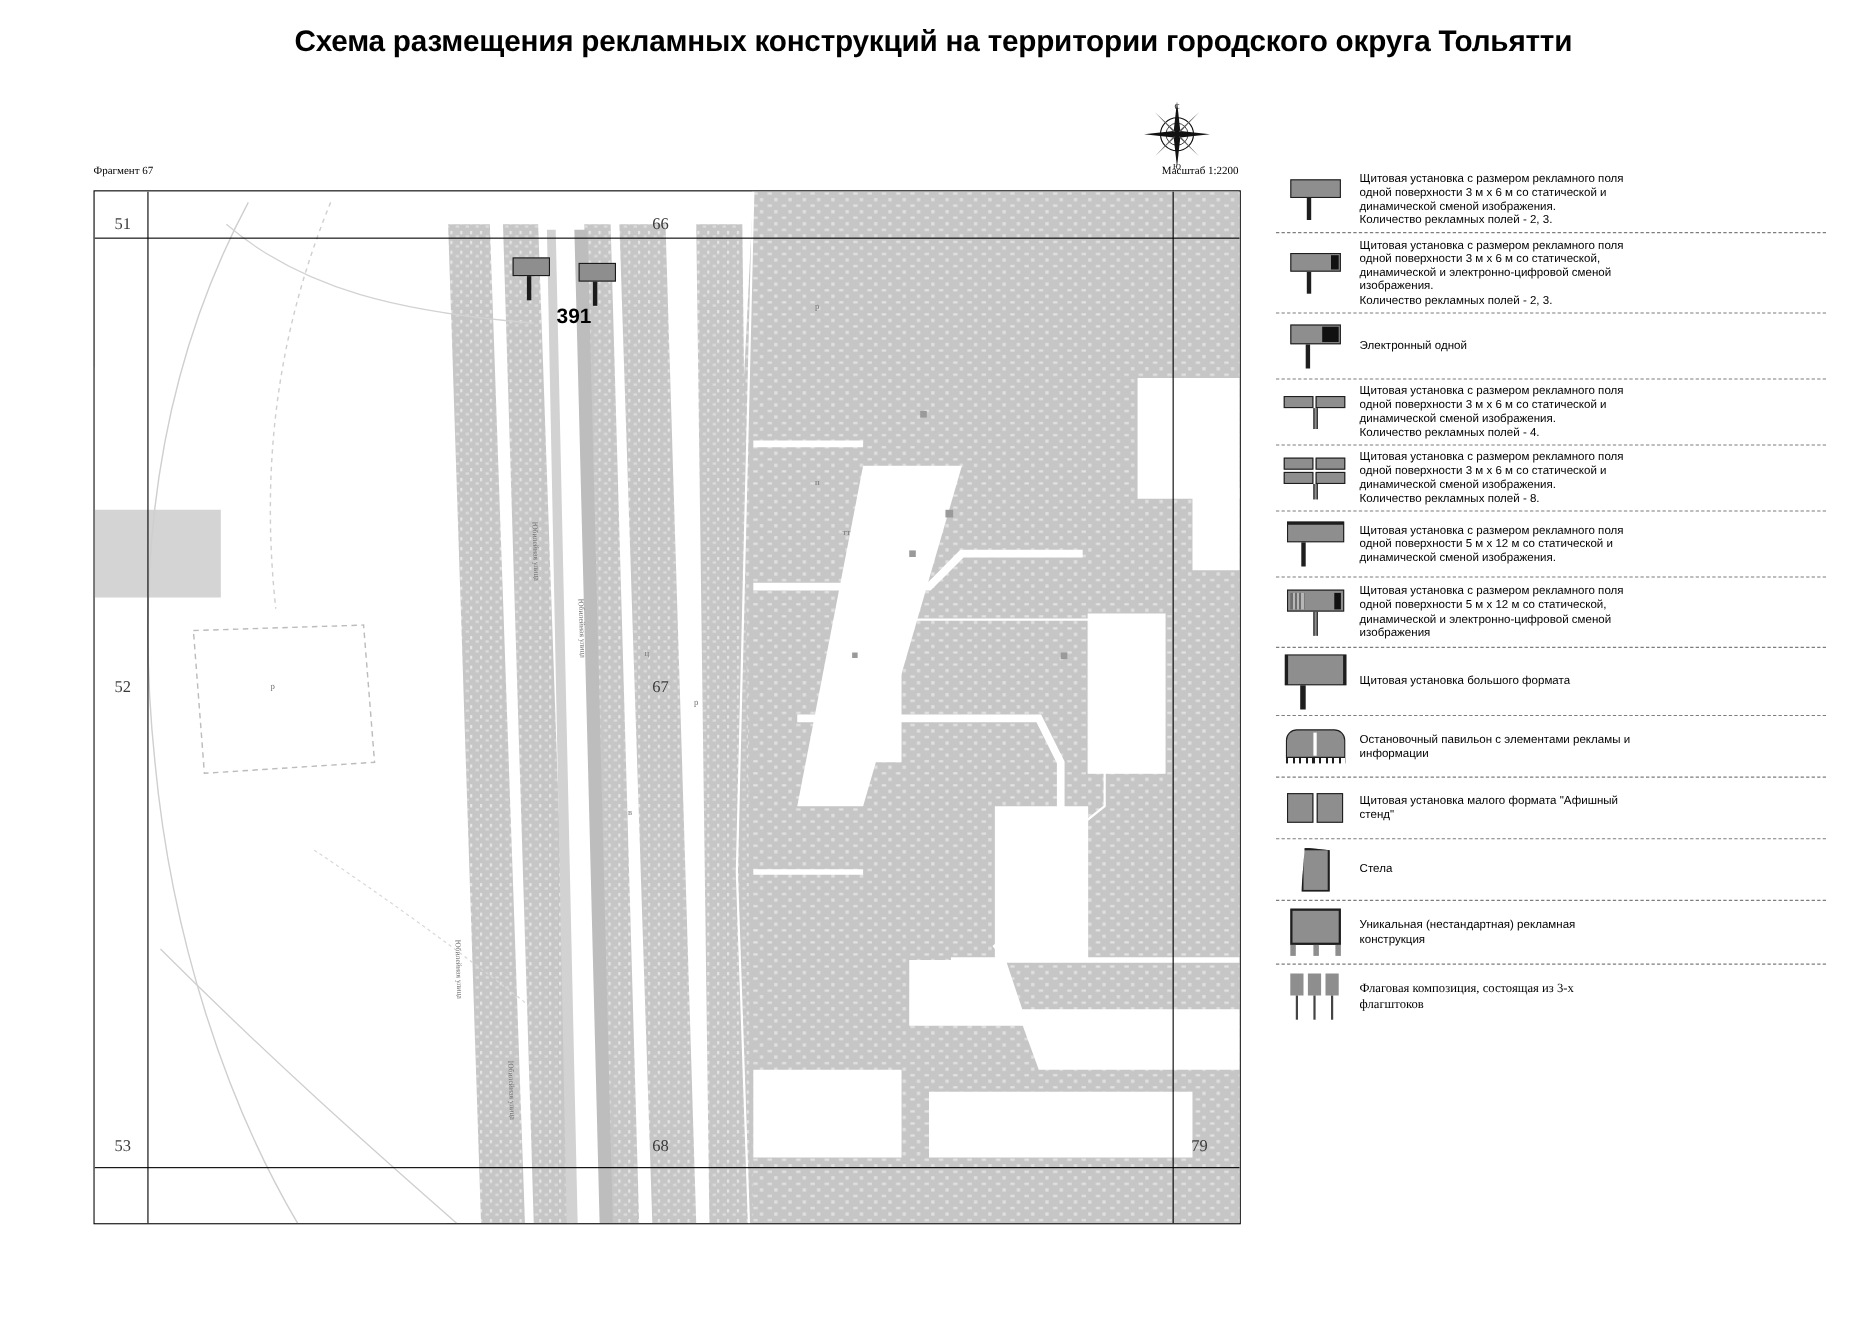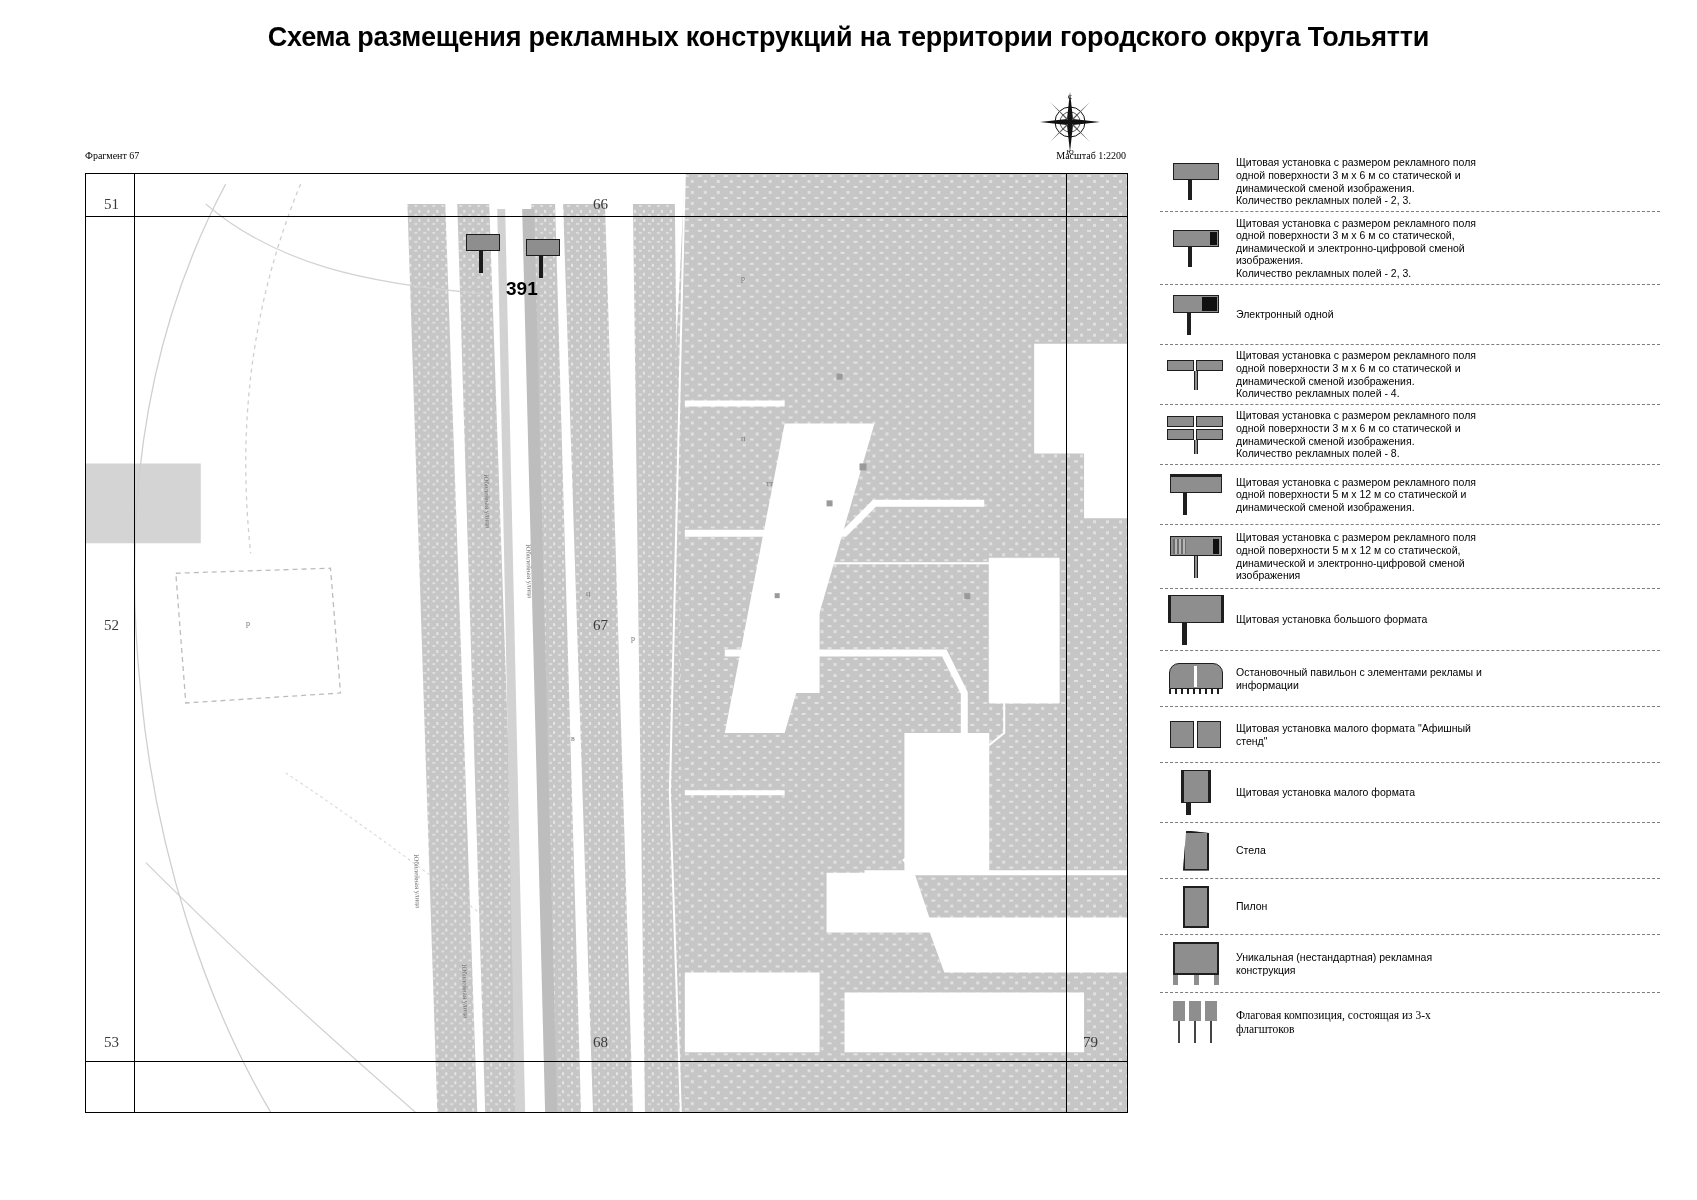--- a/index.html
+++ b/index.html
@@ -427,47 +427,30 @@
     <div class="legend-icon">
       <div class="ic" style="width:52px;display:flex;gap:3px;">
         <div class="panel" style="width:24px;height:27px;"></div>
         <div class="panel" style="width:24px;height:27px;"></div>
       </div>
     </div>
     <div class="legend-text">Щитовая установка малого формата "Афишный
 стенд"</div>
   </div>
 
-  <div class="legend-row" style="height:60px;">
-    <div class="legend-icon">
-      <div class="ic" style="width:30px;">
-        <div class="panel" style="width:30px;height:33px;border-left-width:3px;border-right-width:3px;"></div>
-        <div class="mast" style="width:5px;height:12px;margin-left:5px;"></div>
-      </div>
-    </div>
-    <div class="legend-text">Щитовая установка малого формата</div>
-  </div>
 
   <div class="legend-row" style="height:56px;">
     <div class="legend-icon">
       <div class="ic" style="width:26px;">
         <div style="width:26px;height:40px;background:#8e8e8e;border:2px solid #1e1e1e;box-sizing:border-box;clip-path:polygon(12% 0,100% 6%,100% 100%,0 100%);"></div>
       </div>
     </div>
     <div class="legend-text">Стела</div>
   </div>
 
-  <div class="legend-row" style="height:56px;">
-    <div class="legend-icon">
-      <div class="ic" style="width:26px;">
-        <div class="panel" style="width:26px;height:42px;border-width:2px;"></div>
-      </div>
-    </div>
-    <div class="legend-text">Пилон</div>
-  </div>
 
   <div class="legend-row" style="height:58px;">
     <div class="legend-icon">
       <div class="ic" style="width:46px;">
         <div class="panel" style="width:46px;height:33px;border-width:2px;"></div>
         <div style="display:flex;justify-content:space-between;width:46px;">
           <div style="width:5px;height:10px;background:#8e8e8e;"></div>
           <div style="width:5px;height:10px;background:#8e8e8e;"></div>
           <div style="width:5px;height:10px;background:#8e8e8e;"></div>
         </div>

